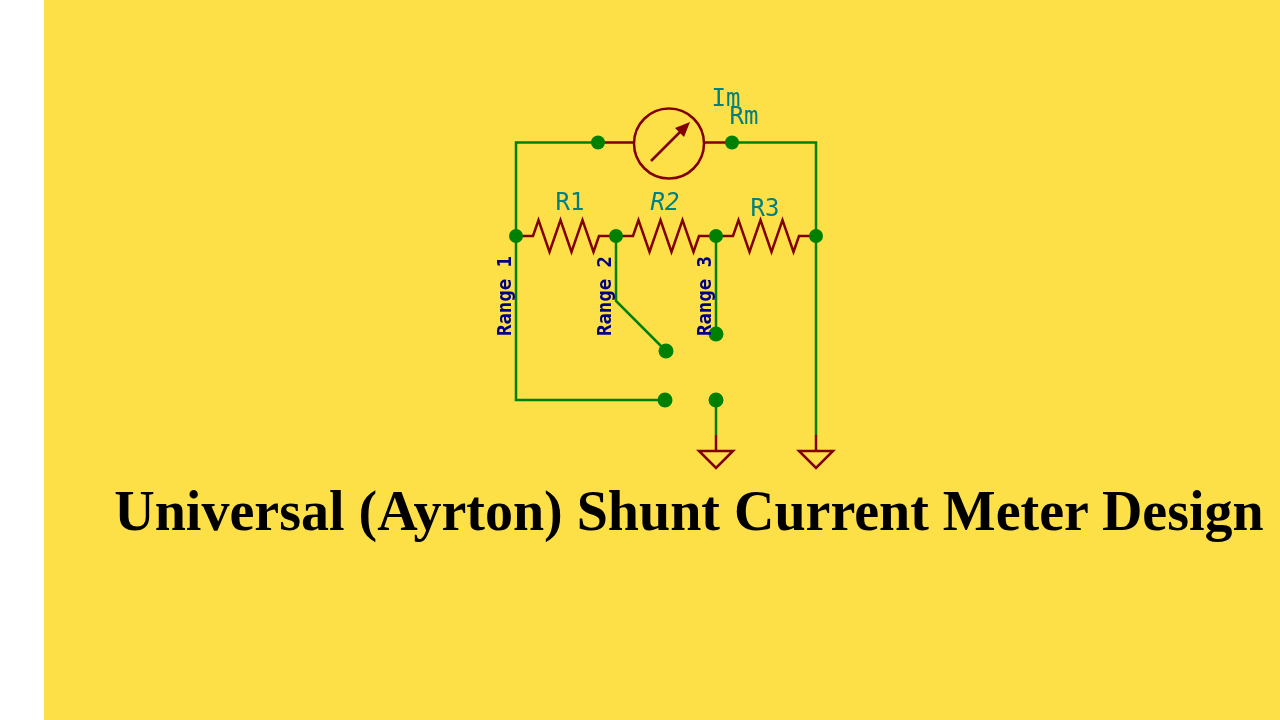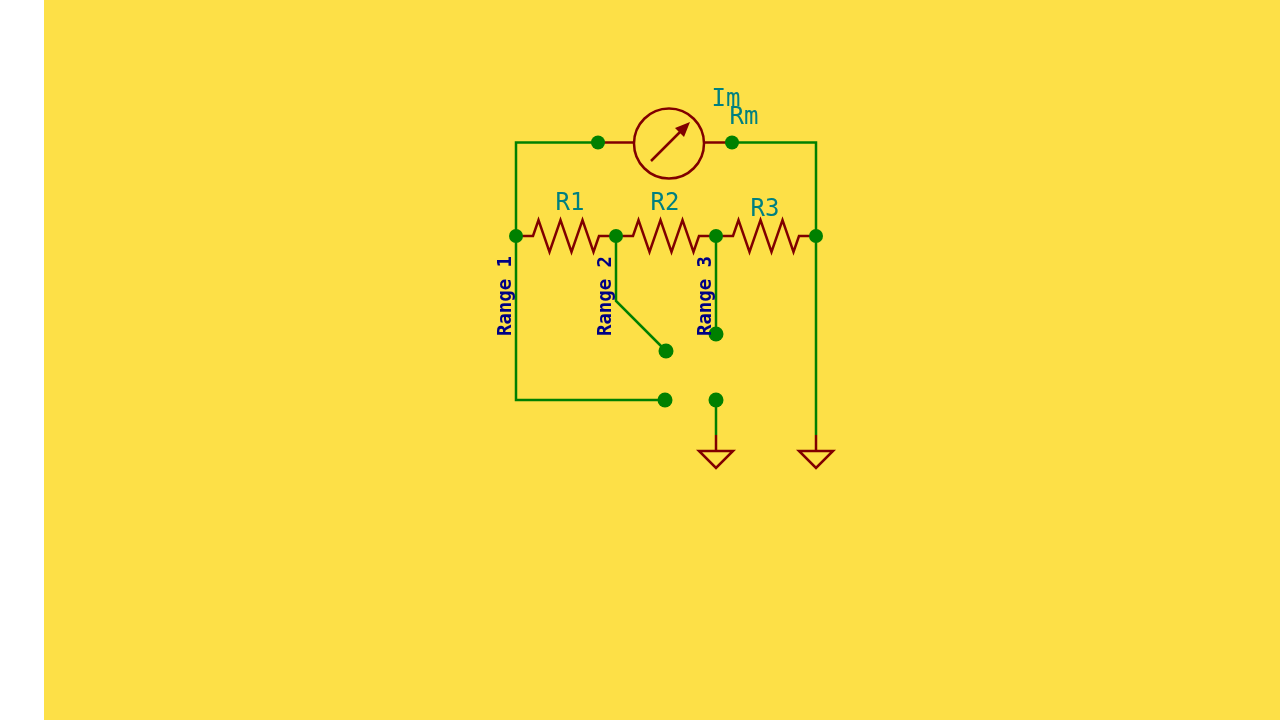--- a/index.html
+++ b/index.html
@@ -88,21 +88,22 @@
     <circle class="dot" cx="622" cy="351" r="7.5"></circle>
     <circle class="dot" cx="672" cy="334" r="7.5"></circle>
     <circle class="dot" cx="621" cy="400" r="7.5"></circle>
     <circle class="dot" cx="672" cy="400" r="7.5"></circle>
   </svg>
 
   <div class="lbl field-lbl" style="left:682px; top:98px;">Im</div>
   <div class="lbl field-lbl" style="left:700px; top:116px;">Rm</div>
 
   <div class="lbl field-lbl" style="left:526px; top:202px;">R1</div>
-  <div class="lbl field-lbl" style="left:621px; top:202px;">R2</div>
+  <div class="lbl field-lbl" style="left:621px; top:202px;font-style:italic;">R2</div>
   <div class="lbl field-lbl" style="left:721px; top:208px;">R3</div>
 
   <div class="lbl range-lbl" style="left:460px; top:296px;">Range 1</div>
   <div class="lbl range-lbl" style="left:560px; top:296px;">Range 2</div>
   <div class="lbl range-lbl" style="left:660px; top:296px;">Range 3</div>
 
+  <div class="lbl title-lbl" style="left:645px; top:511px;">Universal (Ayrton) Shunt Current Meter Design</div>
 
 </div>
 
 </body></html>

